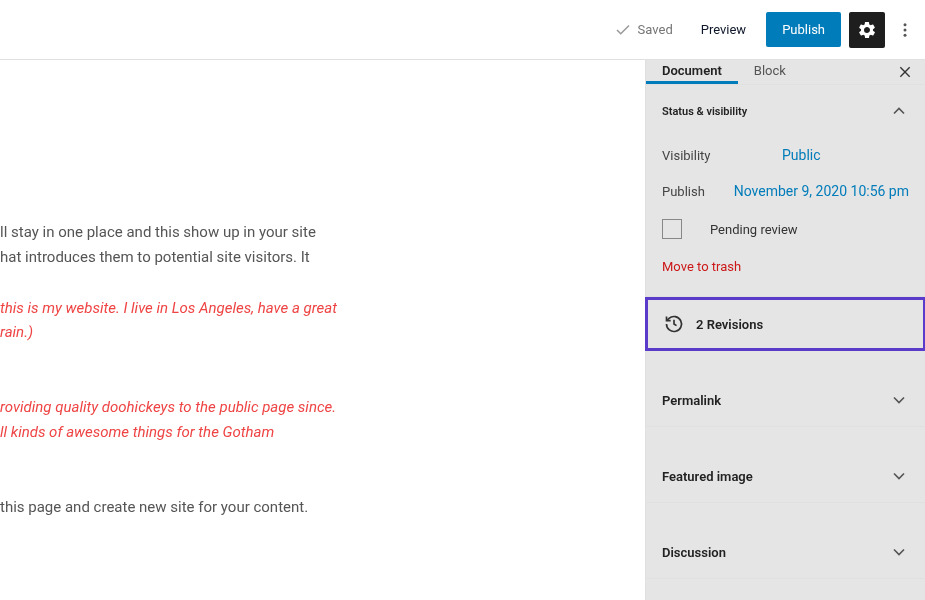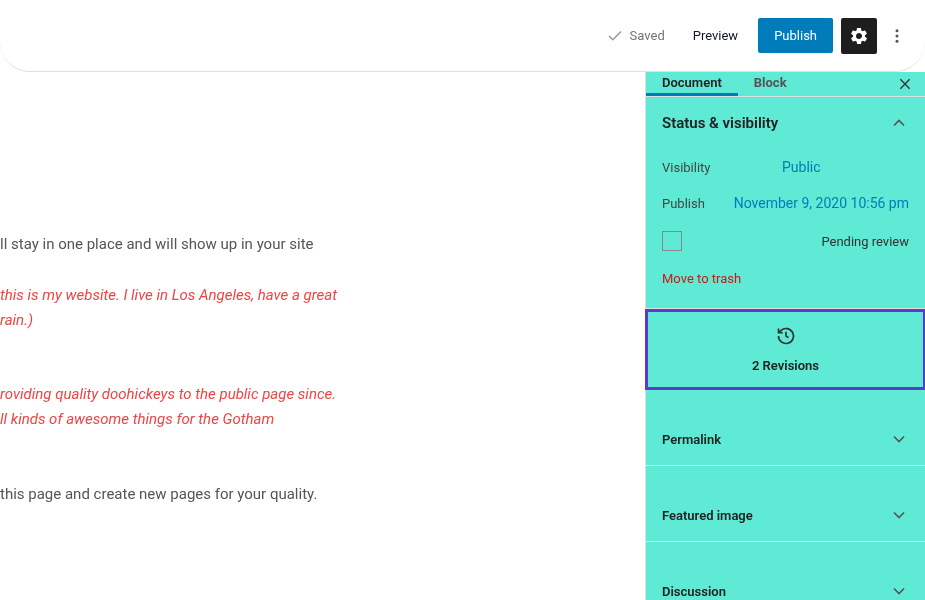--- a/index.html
+++ b/index.html
@@ -1,54 +1,54 @@
 <!DOCTYPE html>
 <html><head>
   <meta charset="utf-8">
   <style>
     * { margin: 0; padding: 0; box-sizing: border-box; font-family: -apple-system, BlinkMacSystemFont, "Segoe UI", Roboto, sans-serif; }
     body { width: 925px; height: 600px; overflow: hidden; background: #fff; position: relative; }
     
-    .top-bar { height: 72px; border-bottom: 1px solid #e0e0e0; display: flex; justify-content: flex-end; align-items: center; padding: 0 16px; gap: 8px; border-radius: 30px; }
+    .top-bar { height: 60px; border-bottom: 1px solid #e0e0e0; display: flex; justify-content: flex-end; align-items: center; padding: 0 8px; gap: 8px; }
     .saved-status { display: flex; align-items: center; gap: 6px; color: #757575; font-size: 13px; margin-right: 8px; }
     .check-svg { width: 18px; height: 18px; }
     .preview-btn { background: transparent; border: none; color: #0f172a; font-size: 13px; padding: 8px 12px; cursor: pointer; }
     .publish-btn { background: #007cba; color: #fff; border: none; padding: 10px 16px; font-size: 13px; border-radius: 2px; cursor: pointer; }
     .gear-btn { width: 36px; height: 36px; background: #1e1e1e; display: flex; align-items: center; justify-content: center; cursor: pointer; border-radius: 2px; }
     .gear-svg { width: 20px; height: 20px; }
     .more-btn { width: 24px; height: 36px; display: flex; align-items: center; justify-content: center; cursor: pointer; }
     .dots-svg { width: 18px; height: 18px; }
     
     .main-area { display: flex; height: 540px; }
     .editor-content { flex: 1; padding: 0; overflow: hidden; }
     .content-block { padding-top: 160px; color: #555; font-size: 15px; line-height: 1.65; }
     .content-block p { margin-bottom: 26px; }
     .content-block .italic { font-style: italic; color: #ef4444; }
     
-    .sidebar { width: 280px; border-left: 1px solid #e0e0e0; background: #5eead4; display: flex; flex-direction: column; }
+    .sidebar { width: 280px; border-left: 1px solid #e0e0e0; background: #e5e5e5; display: flex; flex-direction: column; }
     .sidebar-tabs { display: flex; align-items: center; border-bottom: 1px solid #e0e0e0; padding-right: 8px; height: 50px; }
-    .tab { padding: 0 16px; height: 100%; display: flex; align-items: center; font-size: 13px; color: #555; cursor: pointer; border-bottom: 3px solid transparent; font-weight: 700; }
+    .tab { padding: 0 16px; height: 100%; display: flex; align-items: center; font-size: 13px; color: #555; cursor: pointer; border-bottom: 3px solid transparent; font-weight: 400; }
     .tab.active { border-bottom: 3px solid #007cba; color: #222; font-weight: 600; }
     .close-panel { margin-left: auto; width: 24px; height: 24px; display: flex; align-items: center; justify-content: center; cursor: pointer; font-size: 18px; color: #555; }
     
     .panel { border-bottom: 1px solid #e0e0e0; }
-    .panel-header { display: flex; justify-content: space-between; align-items: center; padding: 16px; cursor: pointer; font-size: 15px; font-weight: 600; color: #222; }
+    .panel-header { display: flex; justify-content: space-between; align-items: center; padding: 16px; cursor: pointer; font-size: 11px; font-weight: 600; color: #222; }
     .chevron { width: 20px; height: 20px; }
     .panel-body { padding: 0 16px 16px 16px; }
     .row { display: flex; align-items: center; padding: 10px 0; font-size: 13px; color: #444; }
     .row-label { width: 80px; }
     .row-value { color: #007cba; cursor: pointer; font-size: 14px; }
     .row.publish-row { justify-content: space-between; }
     
-    .checkbox-row { display: flex; align-items: center; gap: 28px; padding: 10px 0; font-size: 13px; color: #333; justify-content: space-between; }
+    .checkbox-row { display: flex; align-items: center; gap: 28px; padding: 10px 0; font-size: 13px; color: #333; }
     .checkbox-box { width: 20px; height: 20px; border: 1.5px solid #888; cursor: pointer; }
     .trash-link { color: #cc1818; font-size: 13px; padding: 10px 0 6px 0; cursor: pointer; }
     
     .revisions-panel { border: 3px solid #5a3bca; margin: 0 -1px; }
-    .revisions-header { display: flex; align-items: center; gap: 12px; padding: 14px 16px; cursor: pointer; font-size: 13px; font-weight: 600; color: #222; flex-direction: column; }
+    .revisions-header { display: flex; align-items: center; gap: 12px; padding: 14px 16px; cursor: pointer; font-size: 13px; font-weight: 600; color: #222; }
     .history-svg { width: 20px; height: 20px; }
     
     .collapsed-header { display: flex; justify-content: space-between; align-items: center; padding: 16px; cursor: pointer; font-size: 13px; font-weight: 600; color: #222; border-bottom: 1px solid #e0e0e0; margin-top: 23px; }
   </style>
 </head>
 <body>
 
 <div class="top-bar">
   <div class="saved-status">
     <svg class="check-svg" viewBox="0 0 24 24" fill="none" stroke="#999" stroke-width="2">
@@ -68,24 +68,24 @@
         <circle cx="12" cy="5" r="2"></circle>
         <circle cx="12" cy="12" r="2"></circle>
         <circle cx="12" cy="19" r="2"></circle>
       </svg>
   </div>
 </div>
 
 <div class="main-area">
   <div class="editor-content">
     <div class="content-block">
-      <p><span>ll stay in one place and will show up in your site</span><br></p>
+      <p><span>ll stay in one place and this show up in your site</span><br><span>hat introduces them to potential site visitors. It</span></p>
       <p class="italic"><span>this is my website. I live in Los Angeles, have a great</span><br><span>rain.)</span></p>
       <p class="italic" style="margin-top:50px;"><span>roviding quality doohickeys to the public page since.</span><br><span>ll kinds of awesome things for the Gotham</span></p>
-      <p style="margin-top:50px;"><span>this page and create new pages for your quality.</span></p>
+      <p style="margin-top:50px;"><span>this page and create new site for your content.</span></p>
     </div>
   </div>
 
   <div class="sidebar">
     <div class="sidebar-tabs">
       <div class="tab active">Document</div>
       <div class="tab">Block</div>
       <div class="close-panel">
         <svg width="16" height="16" viewBox="0 0 24 24" fill="none" stroke="#333" stroke-width="2">
             <line x1="5" y1="5" x2="19" y2="19"></line>

